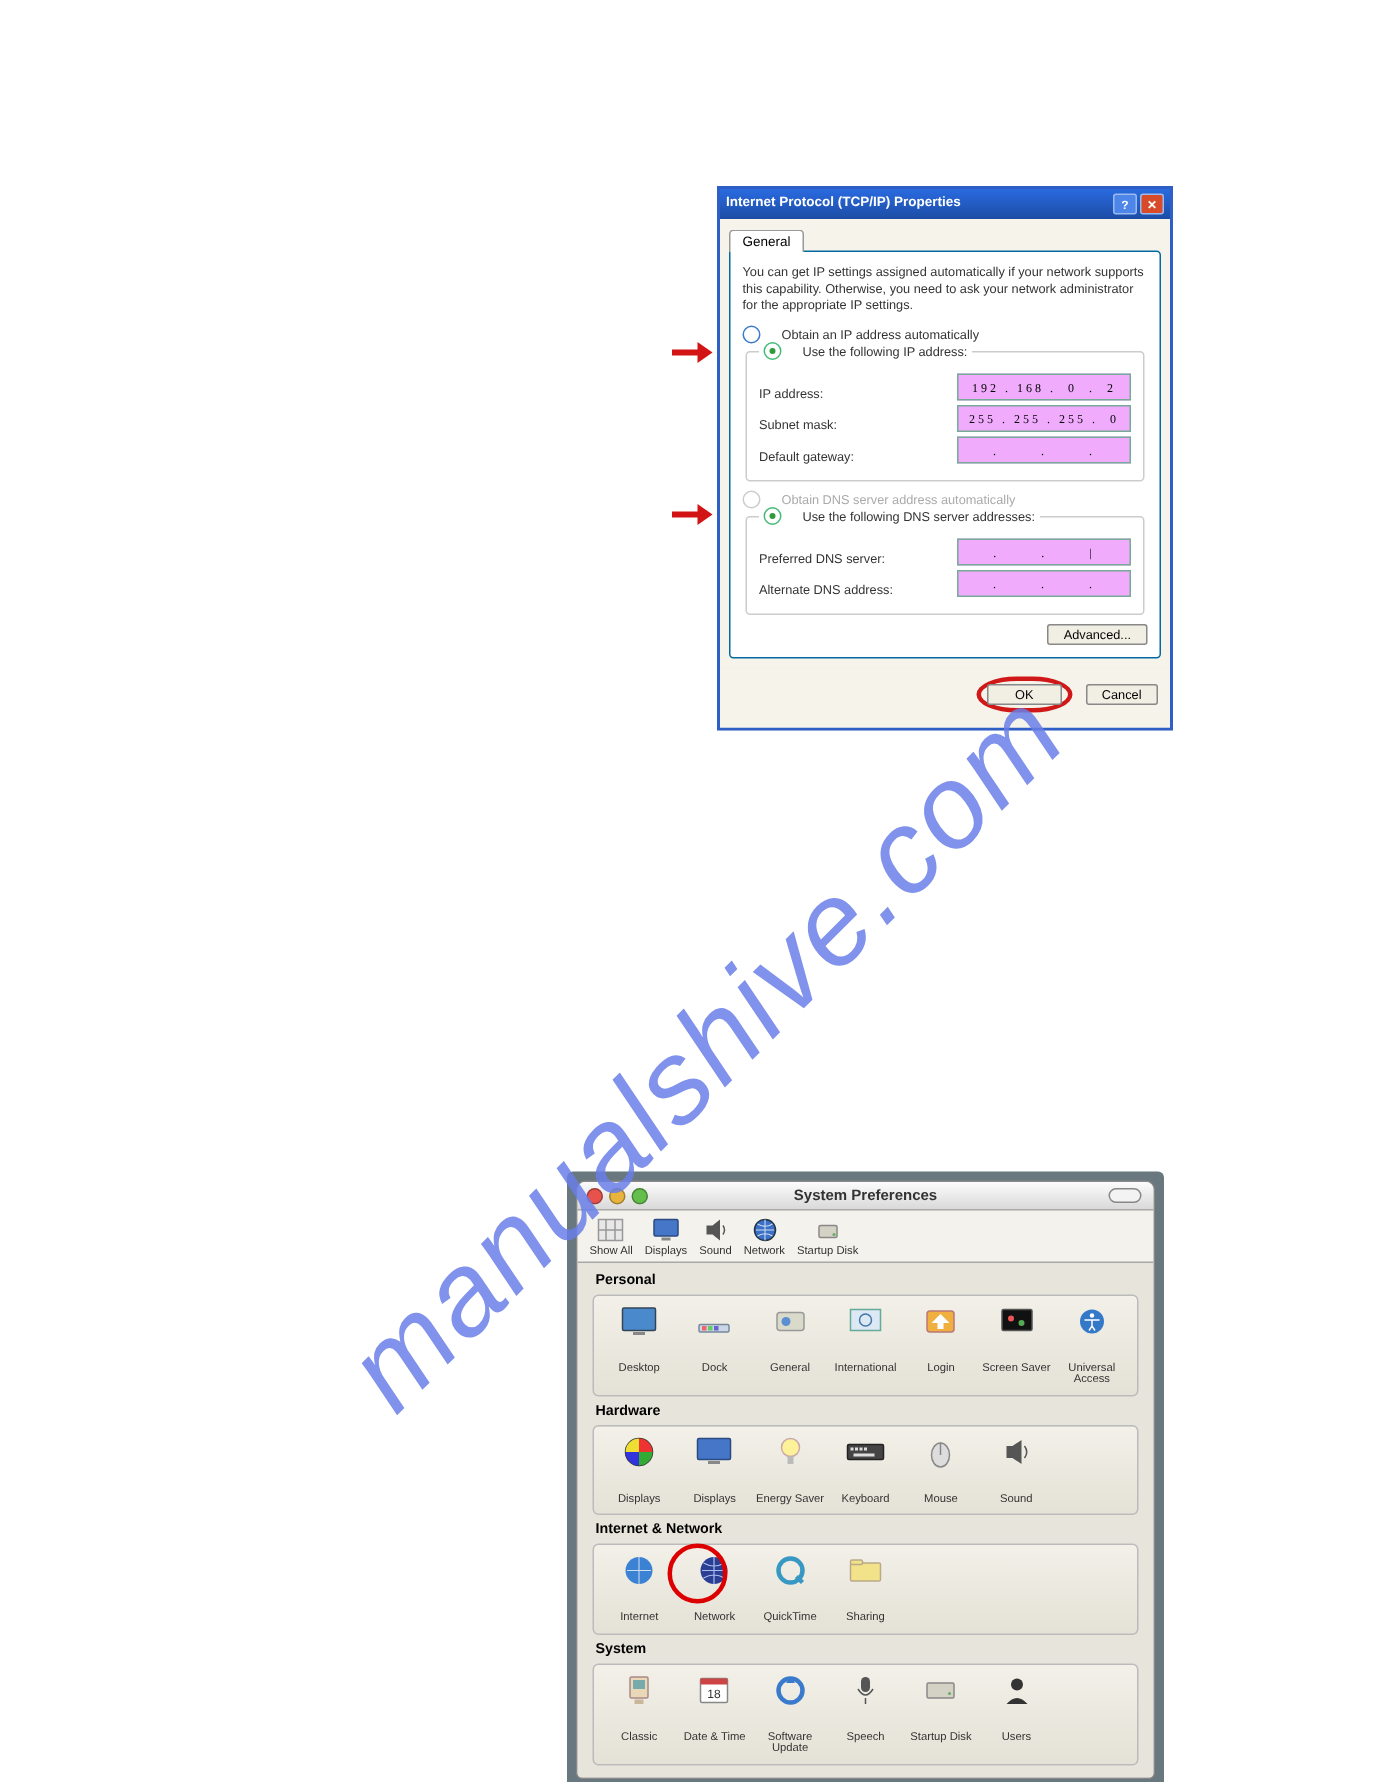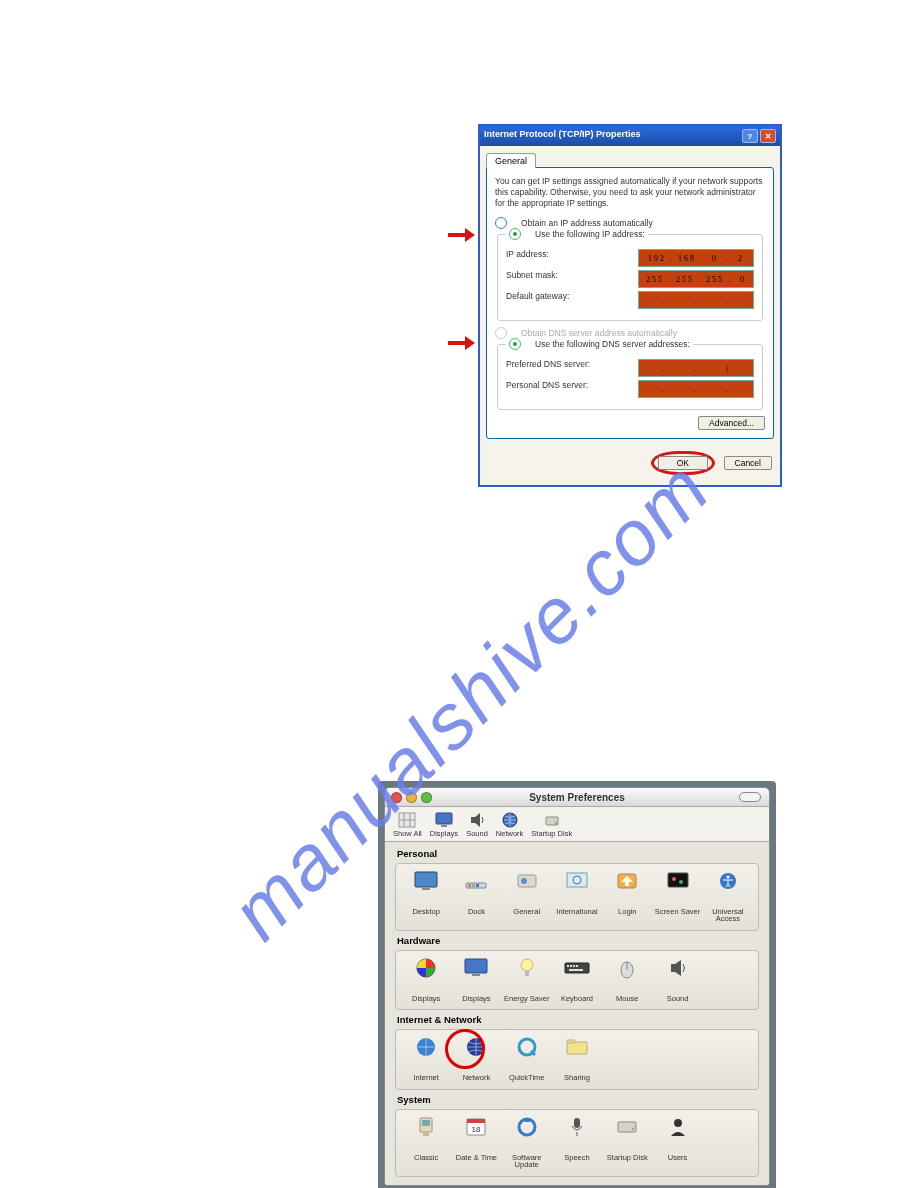--- a/index.html
+++ b/index.html
@@ -87,25 +87,25 @@
   .xp-radio { width:10px; height:10px; border:1px solid #4b7; border-radius:50%; display:inline-flex; align-items:center; justify-content:center; background:#fff; }
   .xp-radio.unsel { border-color:#3b7acc; }
   .xp-radio.sel::after { content:''; width:4px; height:4px; border-radius:50%; background:#2d9b3c; display:block; }
   .xp-fieldset {
     border:1px solid #ccc;
     border-radius:3px;
     padding: 6px 8px 8px 8px;
     margin-top: -3px;
   }
   .xp-fieldset legend { font-size:8.5px; padding:0 3px; }
-  .xp-row { display:flex; justify-content:space-between; align-items:flex-start; margin:3px 0; }
+  .xp-row { display:flex; justify-content:space-between; align-items:flex-end; margin:3px 0; }
   .xp-label { font-size:8.5px; color:#333; }
   .xp-input {
     width: 110px; height: 14px;
-    border:1px solid #7a9; background:#c2410c;
+    border:1px solid #7a9; background:#f0abfc;
     font-size:8px; font-family:Tahoma;
     text-align:center;
     letter-spacing: 2px;
   }
   .xp-adv { text-align:right; margin-top:6px; }
   .xp-btn {
     font-size:8.5px; padding:1px 10px;
     border:1px solid #888; background:#f1efe3;
     border-radius:2px;
   }
@@ -262,21 +262,21 @@
           <span class="xp-radio-row" style="margin:0;">
             <span class="xp-radio sel"></span>
             <span>Use the following DNS server addresses:</span>
           </span>
         </legend>
         <div class="xp-row">
           <span class="xp-label">Preferred DNS server:</span>
           <input class="xp-input" value=".       .       |" style="">
         </div>
         <div class="xp-row">
-          <span class="xp-label">Personal DNS server:</span>
+          <span class="xp-label">Alternate DNS address:</span>
           <input class="xp-input" value=".       .       ." style="">
         </div>
       </fieldset>
 
       <div class="xp-adv">
         <button class="xp-btn">Advanced...</button>
       </div>
     </div>
   </div>
   <div class="xp-bottom">

